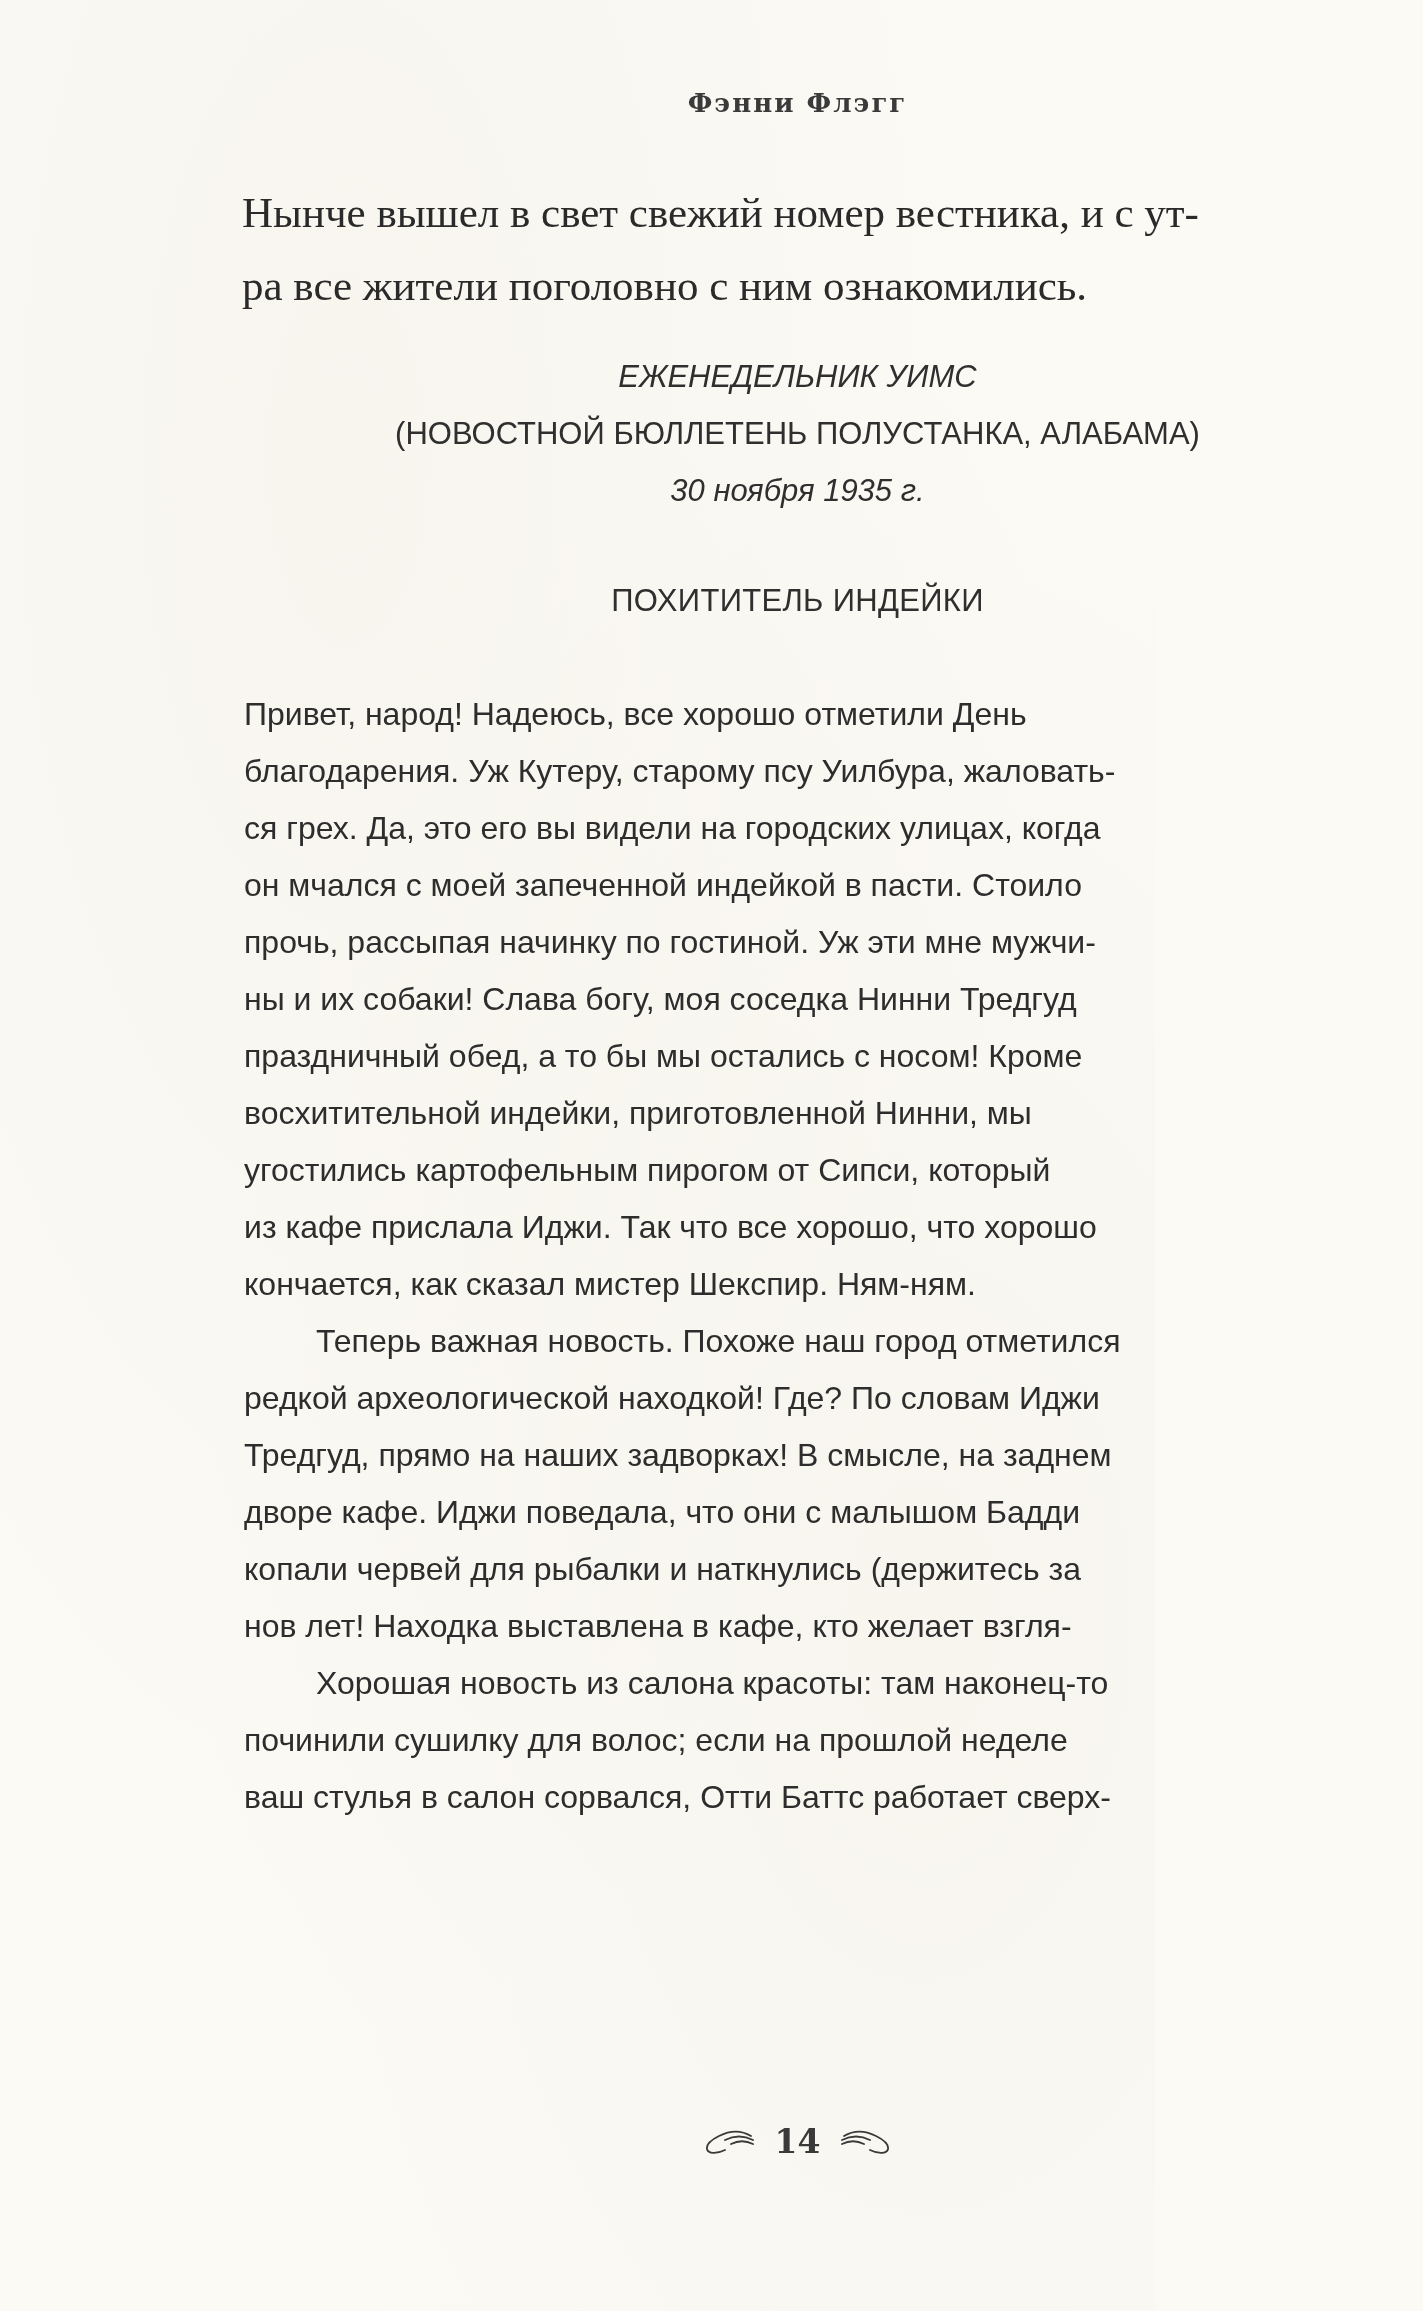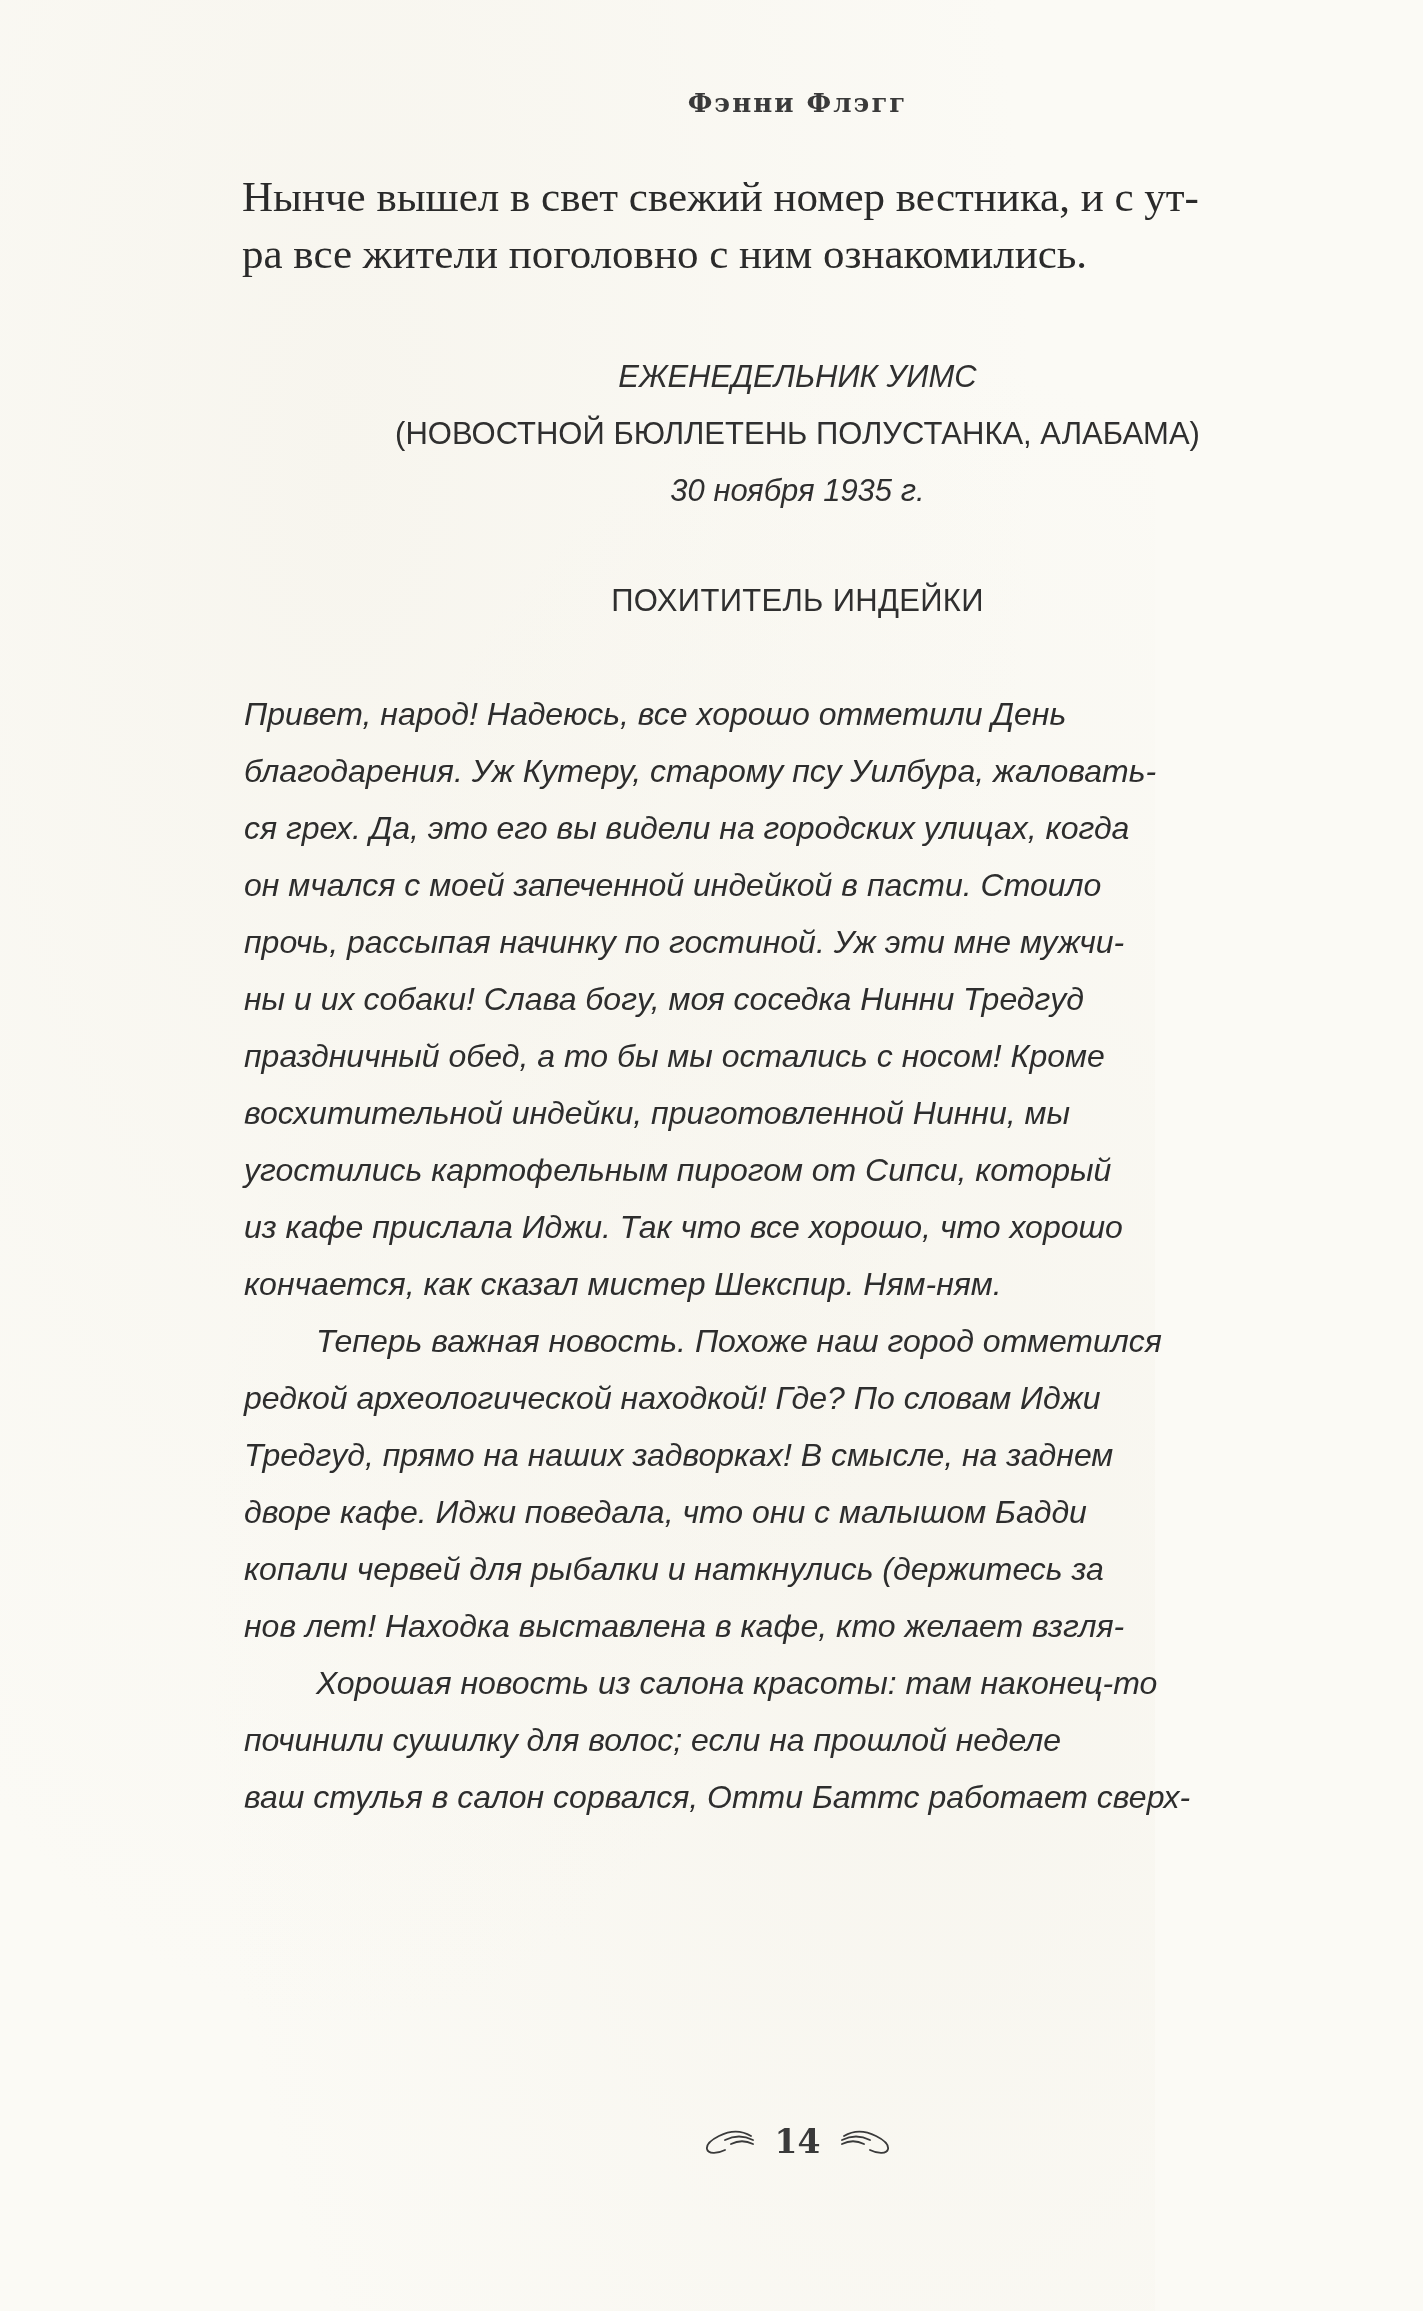--- a/index.html
+++ b/index.html
@@ -42,20 +42,21 @@
       top: 168px;
       width: 1110px;
       font-family: "Liberation Serif", serif;
       font-size: 43px;
       line-height: 57px;
       color: #2a2a2a;
     }
     .epigraph .line {
       display: block;
       white-space: nowrap;
+      margin-top: 16px;
     }
     .masthead {
       position: absolute;
       left: 0;
       top: 348px;
       width: 1595px;
       text-align: center;
       font-family: "Liberation Sans", sans-serif;
       font-size: 31px;
       line-height: 57px;
@@ -82,21 +83,20 @@
       width: 1110px;
       font-family: "Liberation Sans", sans-serif;
       font-size: 32px;
       line-height: 57px;
       color: #2d2d2d;
     }
     .body-text .line {
       display: block;
       white-space: nowrap;
       height: 57px;
-      font-style: italic;
     }
     .body-text .indent {
       padding-left: 72px;
     }
     .folio {
       position: absolute;
       top: 2122px;
       left: 0;
       width: 1595px;
       text-align: center;

